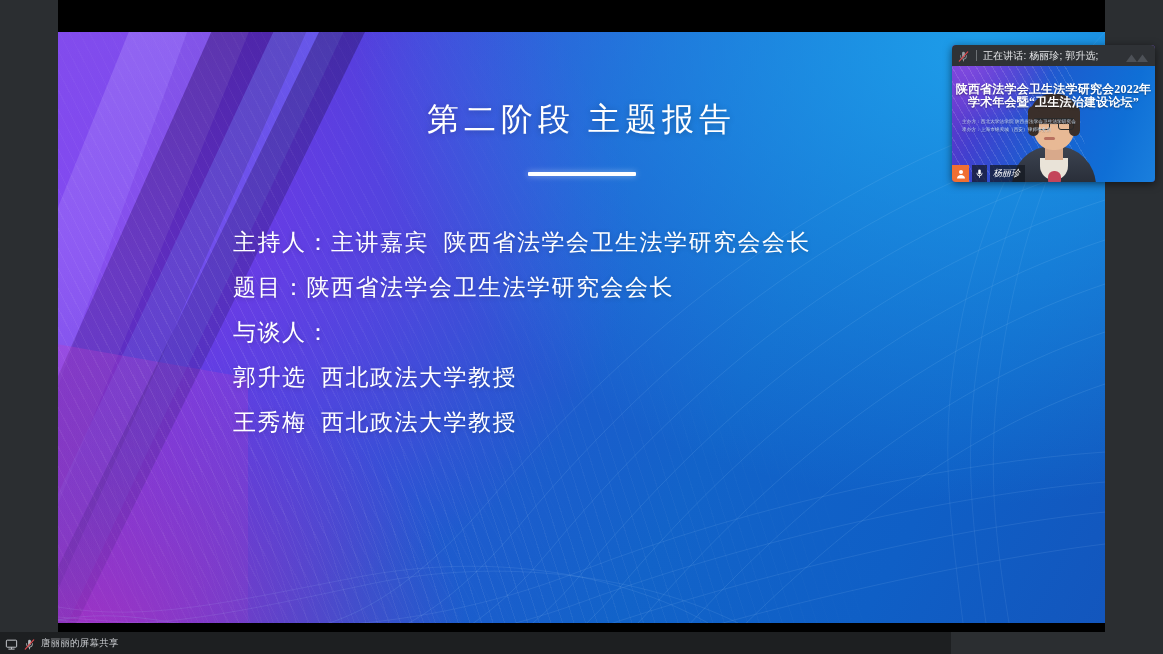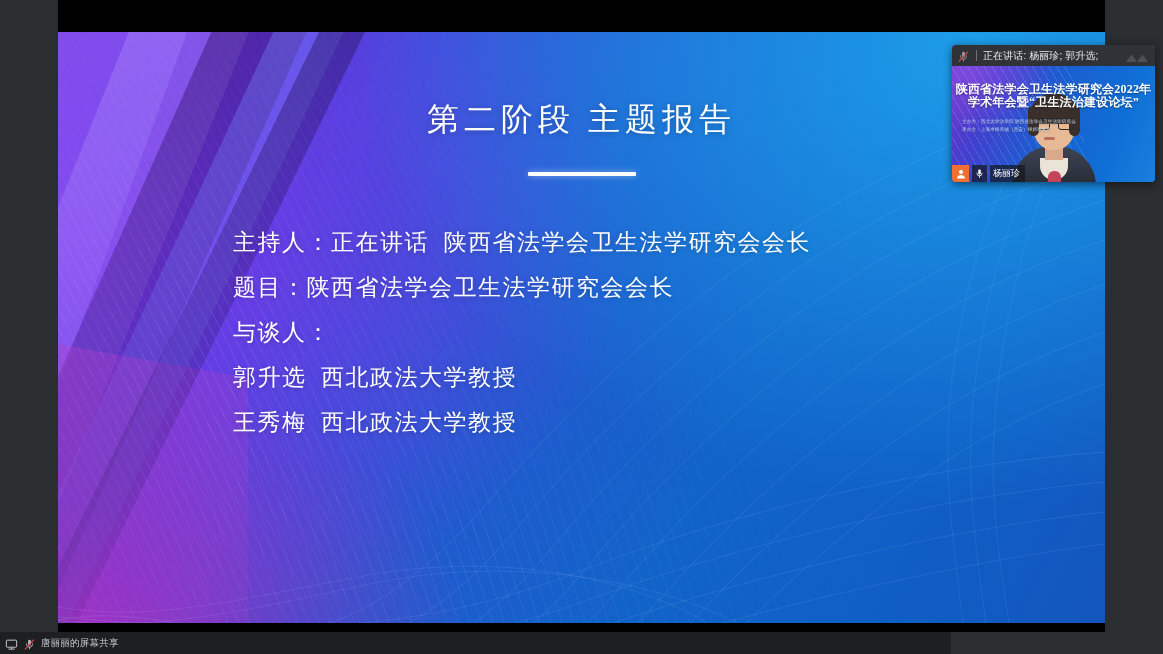--- a/index.html
+++ b/index.html
@@ -163,21 +163,21 @@
   .p-glasses{
     position:absolute; left:16px; top:28px; width:40px; height:11px;
     border-top:1.6px solid #2a2a2a;
   }
   .p-lens{ position:absolute; top:0; width:16px; height:11px; border:1.4px solid #2a2a2a; border-radius:3px; }
   .p-lens.l{ left:0; } .p-lens.r{ right:0; }
   .p-mouth{ position:absolute; left:26px; top:47px; width:11px; height:3px; background:#b9705f; border-radius:3px; }
 
   .pip-name{
     position:absolute; left:0; bottom:0; display:flex; align-items:center; gap:3px;
-    height:17px; padding-right:6px;
+    height:17px; padding-right:6px;font-style:italic;
   }
   .pn-av{
     width:17px; height:17px; background:#f06f32; display:flex;
     align-items:center; justify-content:center; flex:none;
   }
   .pn-mic{
     width:15px; height:17px; background:rgba(20,24,32,.72);
     display:flex; align-items:center; justify-content:center; flex:none;
   }
   .pn-text{
@@ -239,21 +239,21 @@
           <path d="M1047 12 C 992 84, 948 176, 926 292 S 912 478, 928 591"></path>
           <path d="M1047 26 C 1004 98, 966 192, 947 304 S 934 486, 951 591"></path>
         </g>
       </svg>
     </div>
 
     <div class="slide-title">第二阶段 主题报告</div>
     <div class="title-rule"></div>
 
     <div class="body-block">
-      <div class="body-line">主持人：正在讲话  陕西省法学会卫生法学研究会会长</div>
+      <div class="body-line">主持人：主讲嘉宾  陕西省法学会卫生法学研究会会长</div>
       <div class="body-line">题目：陕西省法学会卫生法学研究会会长</div>
       <div class="body-line">与谈人：</div>
       <div class="body-line">郭升选  西北政法大学教授</div>
       <div class="body-line">王秀梅  西北政法大学教授</div>
     </div>
   </div>
 
   <div class="pip">
 
     <div class="pip-bar">

